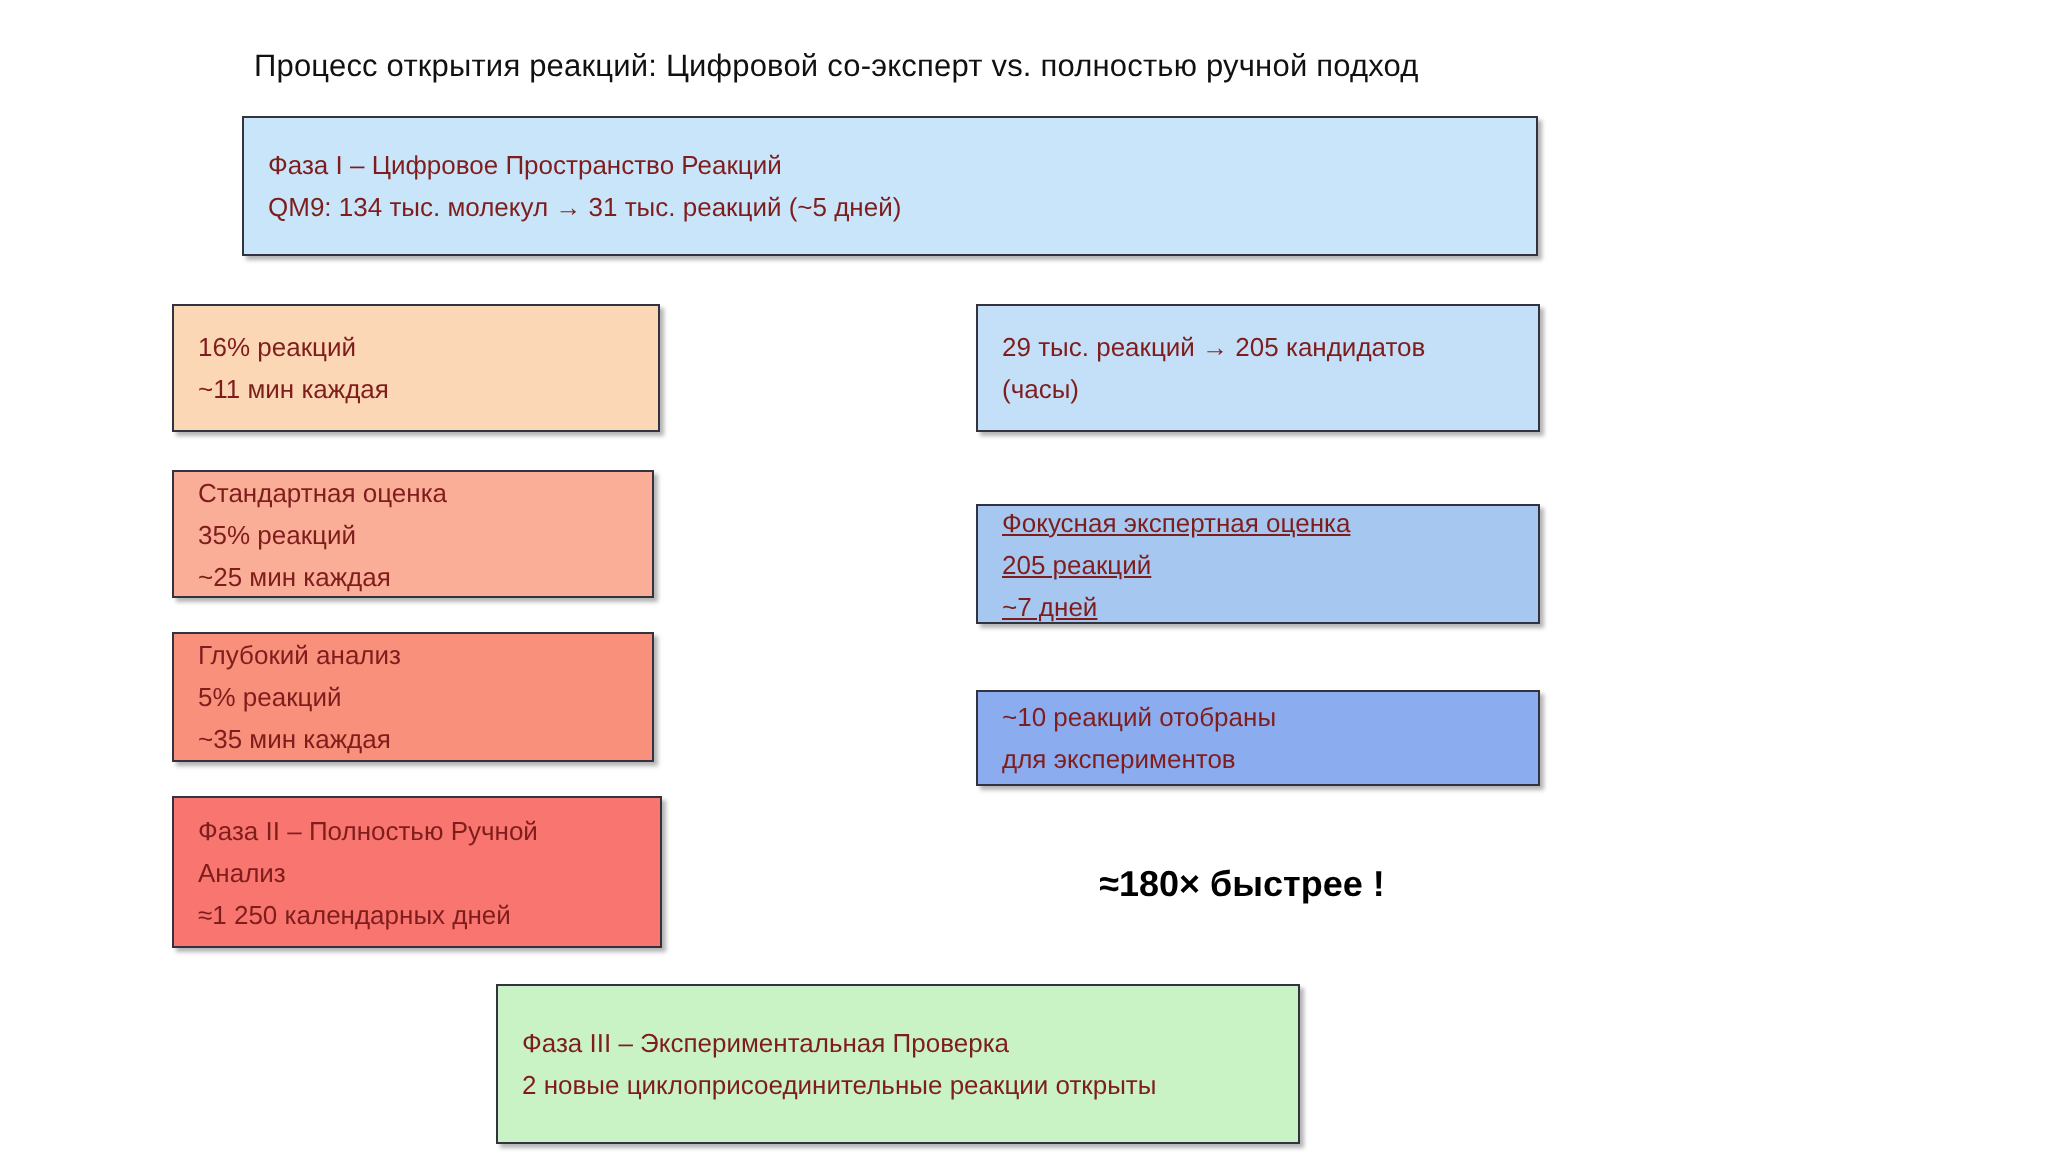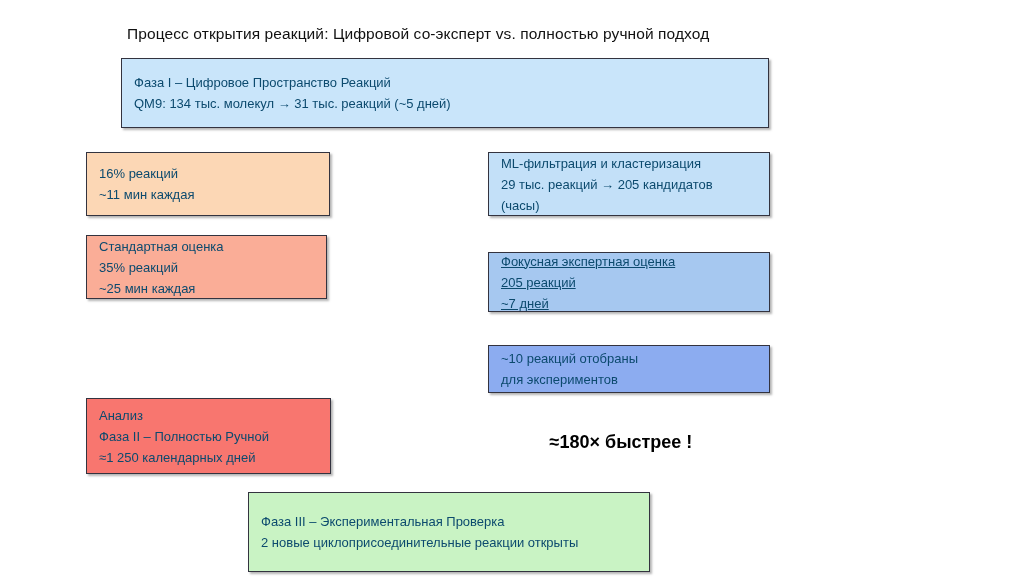--- a/index.html
+++ b/index.html
@@ -17,21 +17,21 @@
     font-size:15.5px;color:#111;letter-spacing:0.1px;
   }
   .box{
     position:absolute;
     border:1.5px solid #33333f;
     box-shadow:2px 2px 2px rgba(120,120,120,0.55);
     box-sizing:border-box;
     display:flex;flex-direction:column;justify-content:center;
     padding:6px 12px;
     font-size:13px;line-height:21px;
-    color:#0c4a6e;
+    color:#7f1d1d;
   }
   .box .line{white-space:nowrap;}
   
   .b-phase1   {left:121px;top:58px;width:648px;height:70px;}
   .b-quick    {left:86px;top:152px;width:244px;height:64px;}
   .b-standard {left:86px;top:235px;width:241px;height:64px;}
   .b-deep     {left:86px;top:316px;width:241px;height:65px;}
   .b-phase2   {left:86px;top:398px;width:245px;height:76px;}
   .b-ml       {left:488px;top:152px;width:282px;height:64px;}
   .b-expert   {left:488px;top:252px;width:282px;height:60px;text-decoration:underline;}
@@ -59,29 +59,33 @@
     <div class="line">16% реакций</div>
     <div class="line">~11 мин каждая</div>
   </div>
 
   <div class="box b-standard" style="background: rgb(250, 173, 151);">
     <div class="line">Стандартная оценка</div>
     <div class="line">35% реакций</div>
     <div class="line">~25 мин каждая</div>
   </div>
 
+  <div class="box b-deep" style="background: rgb(249, 144, 123);">
+    <div class="line">Глубокий анализ</div>
+    <div class="line">5% реакций</div>
+    <div class="line">~35 мин каждая</div>
+  </div>
 
   <div class="box b-phase2" style="background: rgb(248, 118, 111);">
+    <div class="line">Фаза II – Полностью Ручной</div>
     <div class="line">Анализ</div>
-    <div class="line">Фаза II – Полностью Ручной</div>
     <div class="line">≈1 250 календарных дней</div>
   </div>
 
   <div class="box b-ml" style="background: rgb(195, 224, 248);">
-    <div class="line">ML-фильтрация и кластеризация</div>
     <div class="line">29 тыс. реакций → 205 кандидатов</div>
     <div class="line">(часы)</div>
   </div>
 
   <div class="box b-expert" style="background: rgb(166, 200, 240);">
     <div class="line">Фокусная экспертная оценка</div>
     <div class="line">205 реакций</div>
     <div class="line">~7 дней</div>
   </div>
 

